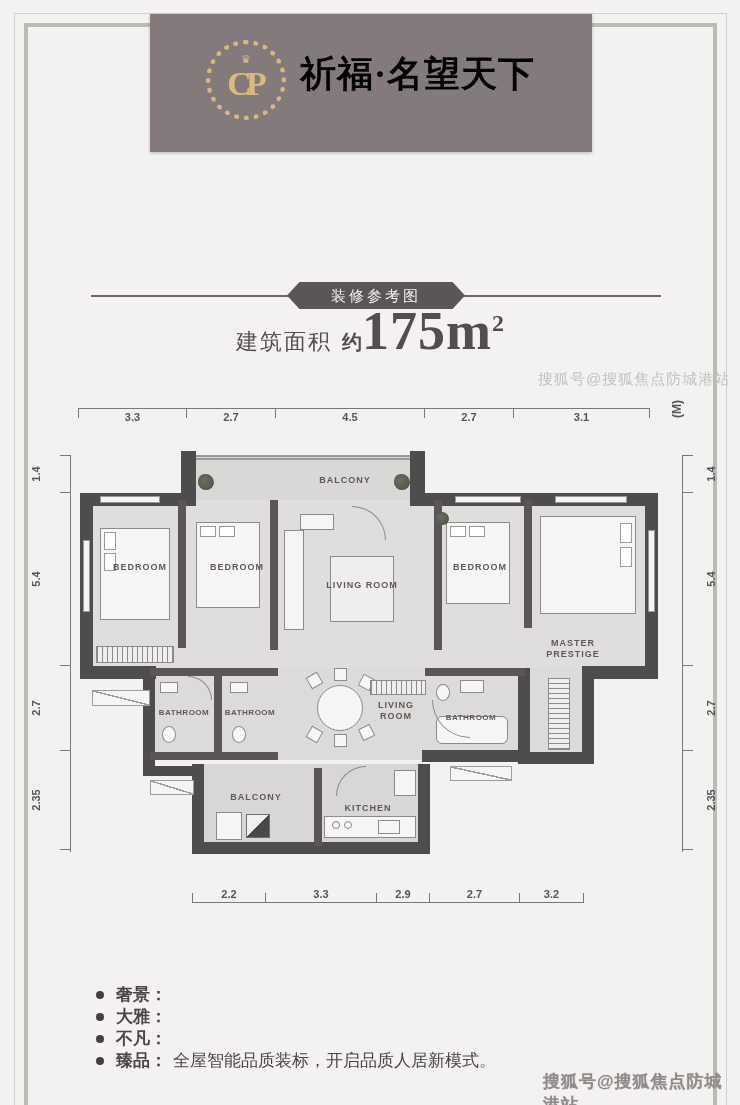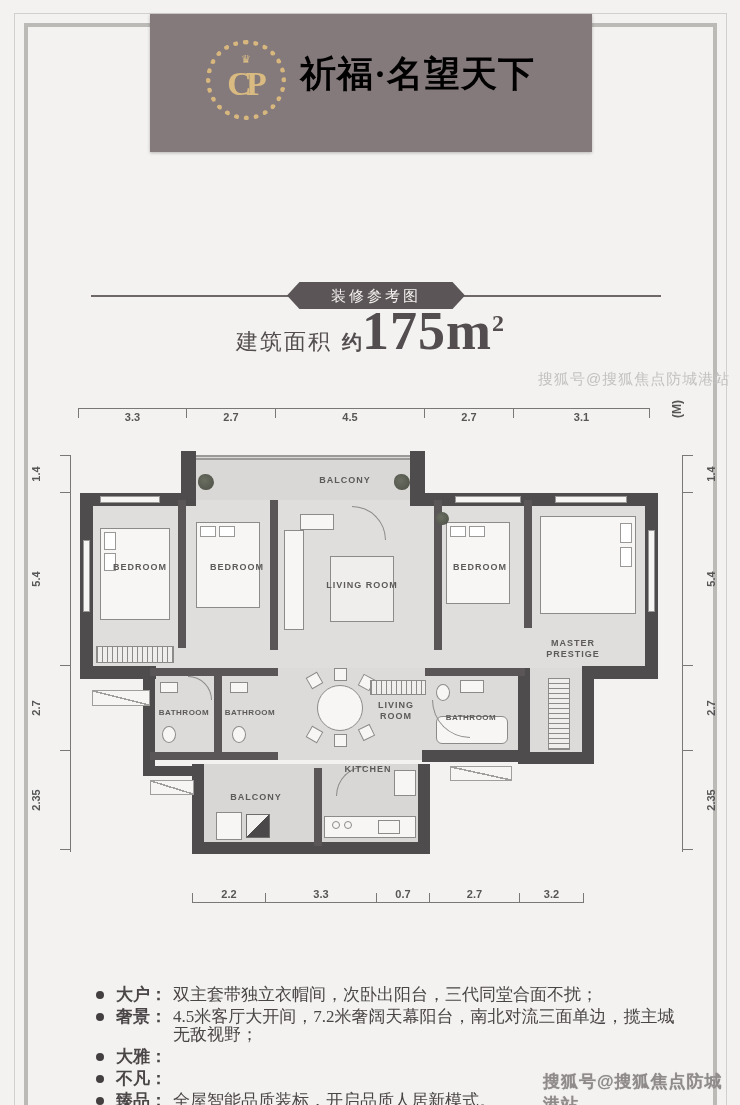--- a/index.html
+++ b/index.html
@@ -140,21 +140,21 @@
     <div class="unit-m">(M)</div>
 
     <div class="hdim hdim-bottom" style="left:192px;top:880px;width:392px;height:22px;">
       <div class="hseg" style="width:74px;">
           <span>2.2</span>
         </div>
       <div class="hseg" style="width:111px;">
           <span>3.3</span>
         </div>
       <div class="hseg" style="width:53px;">
-          <span>0.7</span>
+          <span>2.9</span>
         </div>
       <div class="hseg" style="width:90px;">
           <span>2.7</span>
         </div>
       <div class="hseg" style="width:64px;">
           <span>3.2</span>
         </div>
     </div>
 
     <div class="vdim vdim-left" style="left:60px;top:455px;height:397px;">
@@ -292,33 +292,27 @@
     <div class="rlabel" style="left:95px;top:562px;width:90px;">BEDROOM</div>
     <div class="rlabel" style="left:192px;top:562px;width:90px;">BEDROOM</div>
     <div class="rlabel" style="left:305px;top:580px;width:114px;">LIVING ROOM</div>
     <div class="rlabel" style="left:435px;top:562px;width:90px;">BEDROOM</div>
     <div class="rlabel" style="left:533px;top:638px;width:80px;">MASTER PRESTIGE</div>
     <div class="rlabel small" style="left:150px;top:707px;width:68px;">BATHROOM</div>
     <div class="rlabel small" style="left:218px;top:707px;width:64px;">BATHROOM</div>
     <div class="rlabel" style="left:368px;top:700px;width:56px;">LIVING ROOM</div>
     <div class="rlabel small" style="left:436px;top:712px;width:70px;">BATHROOM</div>
     <div class="rlabel" style="left:206px;top:792px;width:100px;">BALCONY</div>
-    <div class="rlabel" style="left:320px;top:764px;width:96px;">KITCHEN</div>
+    <div class="rlabel" style="left:320px;top:803px;width:96px;">KITCHEN</div>
   </div>
 
   <div class="features">
     <div class="feat">
       <span class="dot"></span>
-      <span class="flabel">大户：</span>
-      <span class="ftext">双主套带独立衣帽间，次卧出阳台，三代同堂合面不扰；</span>
-    </div>
-    <div class="feat">
-      <span class="dot"></span>
       <span class="flabel">奢景：</span>
-      <span class="ftext">4.5米客厅大开间，7.2米奢阔天幕阳台，南北对流三面单边，揽主城无敌视野；</span>
     </div>
     <div class="feat">
       <span class="dot"></span>
       <span class="flabel">大雅：</span>
     </div>
     <div class="feat">
       <span class="dot"></span>
       <span class="flabel">不凡：</span>
     </div>
     <div class="feat">

